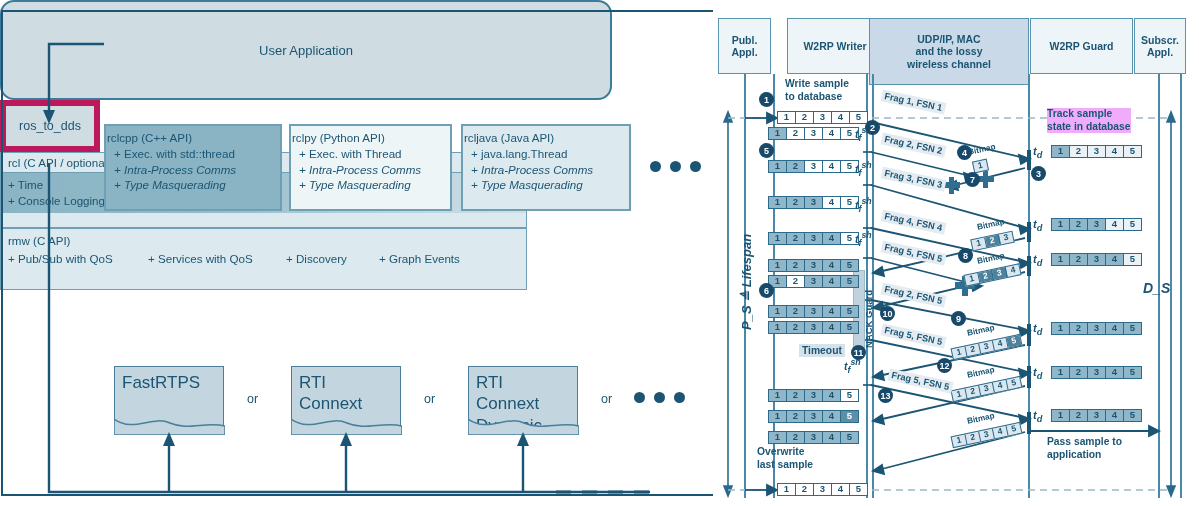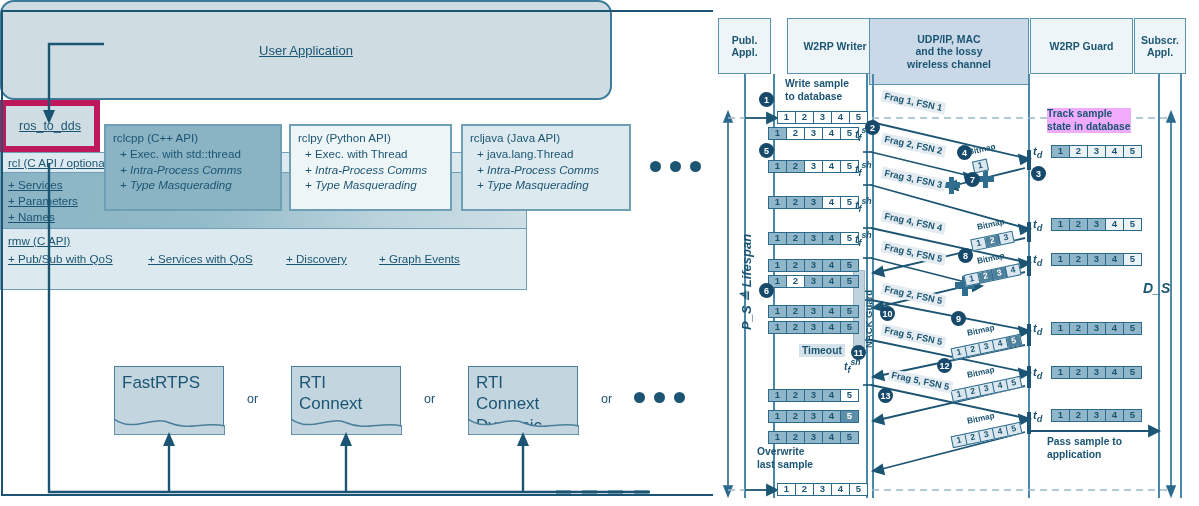--- a/index.html
+++ b/index.html
@@ -1,29 +1,29 @@
 <!DOCTYPE html>
 <html><head>
 <meta charset="utf-8">
 <style>
   html,body{margin:0;padding:0;background:#ffffff;}
   body{width:1199px;height:506px;position:relative;overflow:hidden;
        font-family:"Liberation Sans",sans-serif;color:#1b5573;}
   .abs{position:absolute;}
   
-  #left-panel{left:0;top:0;width:715px;height:506px;text-decoration:underline;}
+  #left-panel{left:0;top:0;width:715px;height:506px;}
   .outline-box{position:absolute;border:2px solid #1b5573;box-sizing:border-box;}
   .userapp{left:104px;top:18px;width:608px;height:96px;border-radius:14px;
            background:#cfdde3;border:2px solid #3c7b9b;display:flex;
            align-items:center;justify-content:center;font-size:13px;color:#1b5573;}
   .ros2dds{left:5px;top:124px;width:88px;height:40px;background:#cfdde3;
            border:6px solid #be185d;display:flex;align-items:center;
            justify-content:center;font-size:12.5px;}
   .apibox{position:absolute;top:124px;height:87px;border:2px solid #6e9fb5;
-          box-sizing:border-box;padding:4px 7px;font-size:11.6px;line-height:1.32;}
+          box-sizing:border-box;padding:4px 1px;font-size:11.6px;line-height:1.32;}
   .apibox.a{left:104px;width:178px;background:#8ab4c4;}
   .apibox.b{left:289px;width:163px;background:#eef5f7;}
   .apibox.c{left:461px;width:170px;background:#dce9ee;}
   .apibox .hdr{margin-bottom:1px;}
   .apibox .it{font-style:italic;}
   .dots{position:absolute;display:flex;gap:9px;align-items:center;}
   .dot{width:11px;height:11px;border-radius:50%;background:#1b5573;display:block;}
   .rclbox{left:104px;top:222px;width:527px;height:76px;border:1.5px solid #6e9fb5;
           box-sizing:border-box;background:#dce9ee;font-size:11.6px;}
   .rclbox .title{padding:3px 7px 3px 7px;border-bottom:1.5px solid #6e9fb5;}
@@ -116,25 +116,20 @@
 
   <div class="dots" style="left:650px;top:161px">
     <span class="dot"></span>
     <span class="dot"></span>
     <span class="dot"></span>
   </div>
 
   <div class="rclbox">
     <div class="title">rcl (C API / optional C++ Implementation)</div>
     <div class="body">
-      <div class="col1">
-        <div>+ Services</div>
-        <div>+ Parameters</div>
-        <div>+ Names</div>
-      </div>
       <div>
         <div>+ Time</div>
         <div>+ Console Logging</div>
       </div>
     </div>
   </div>
 
   <div class="rmwbox">
     <div>rmw (C API)</div>
     <div class="rmwrow">

